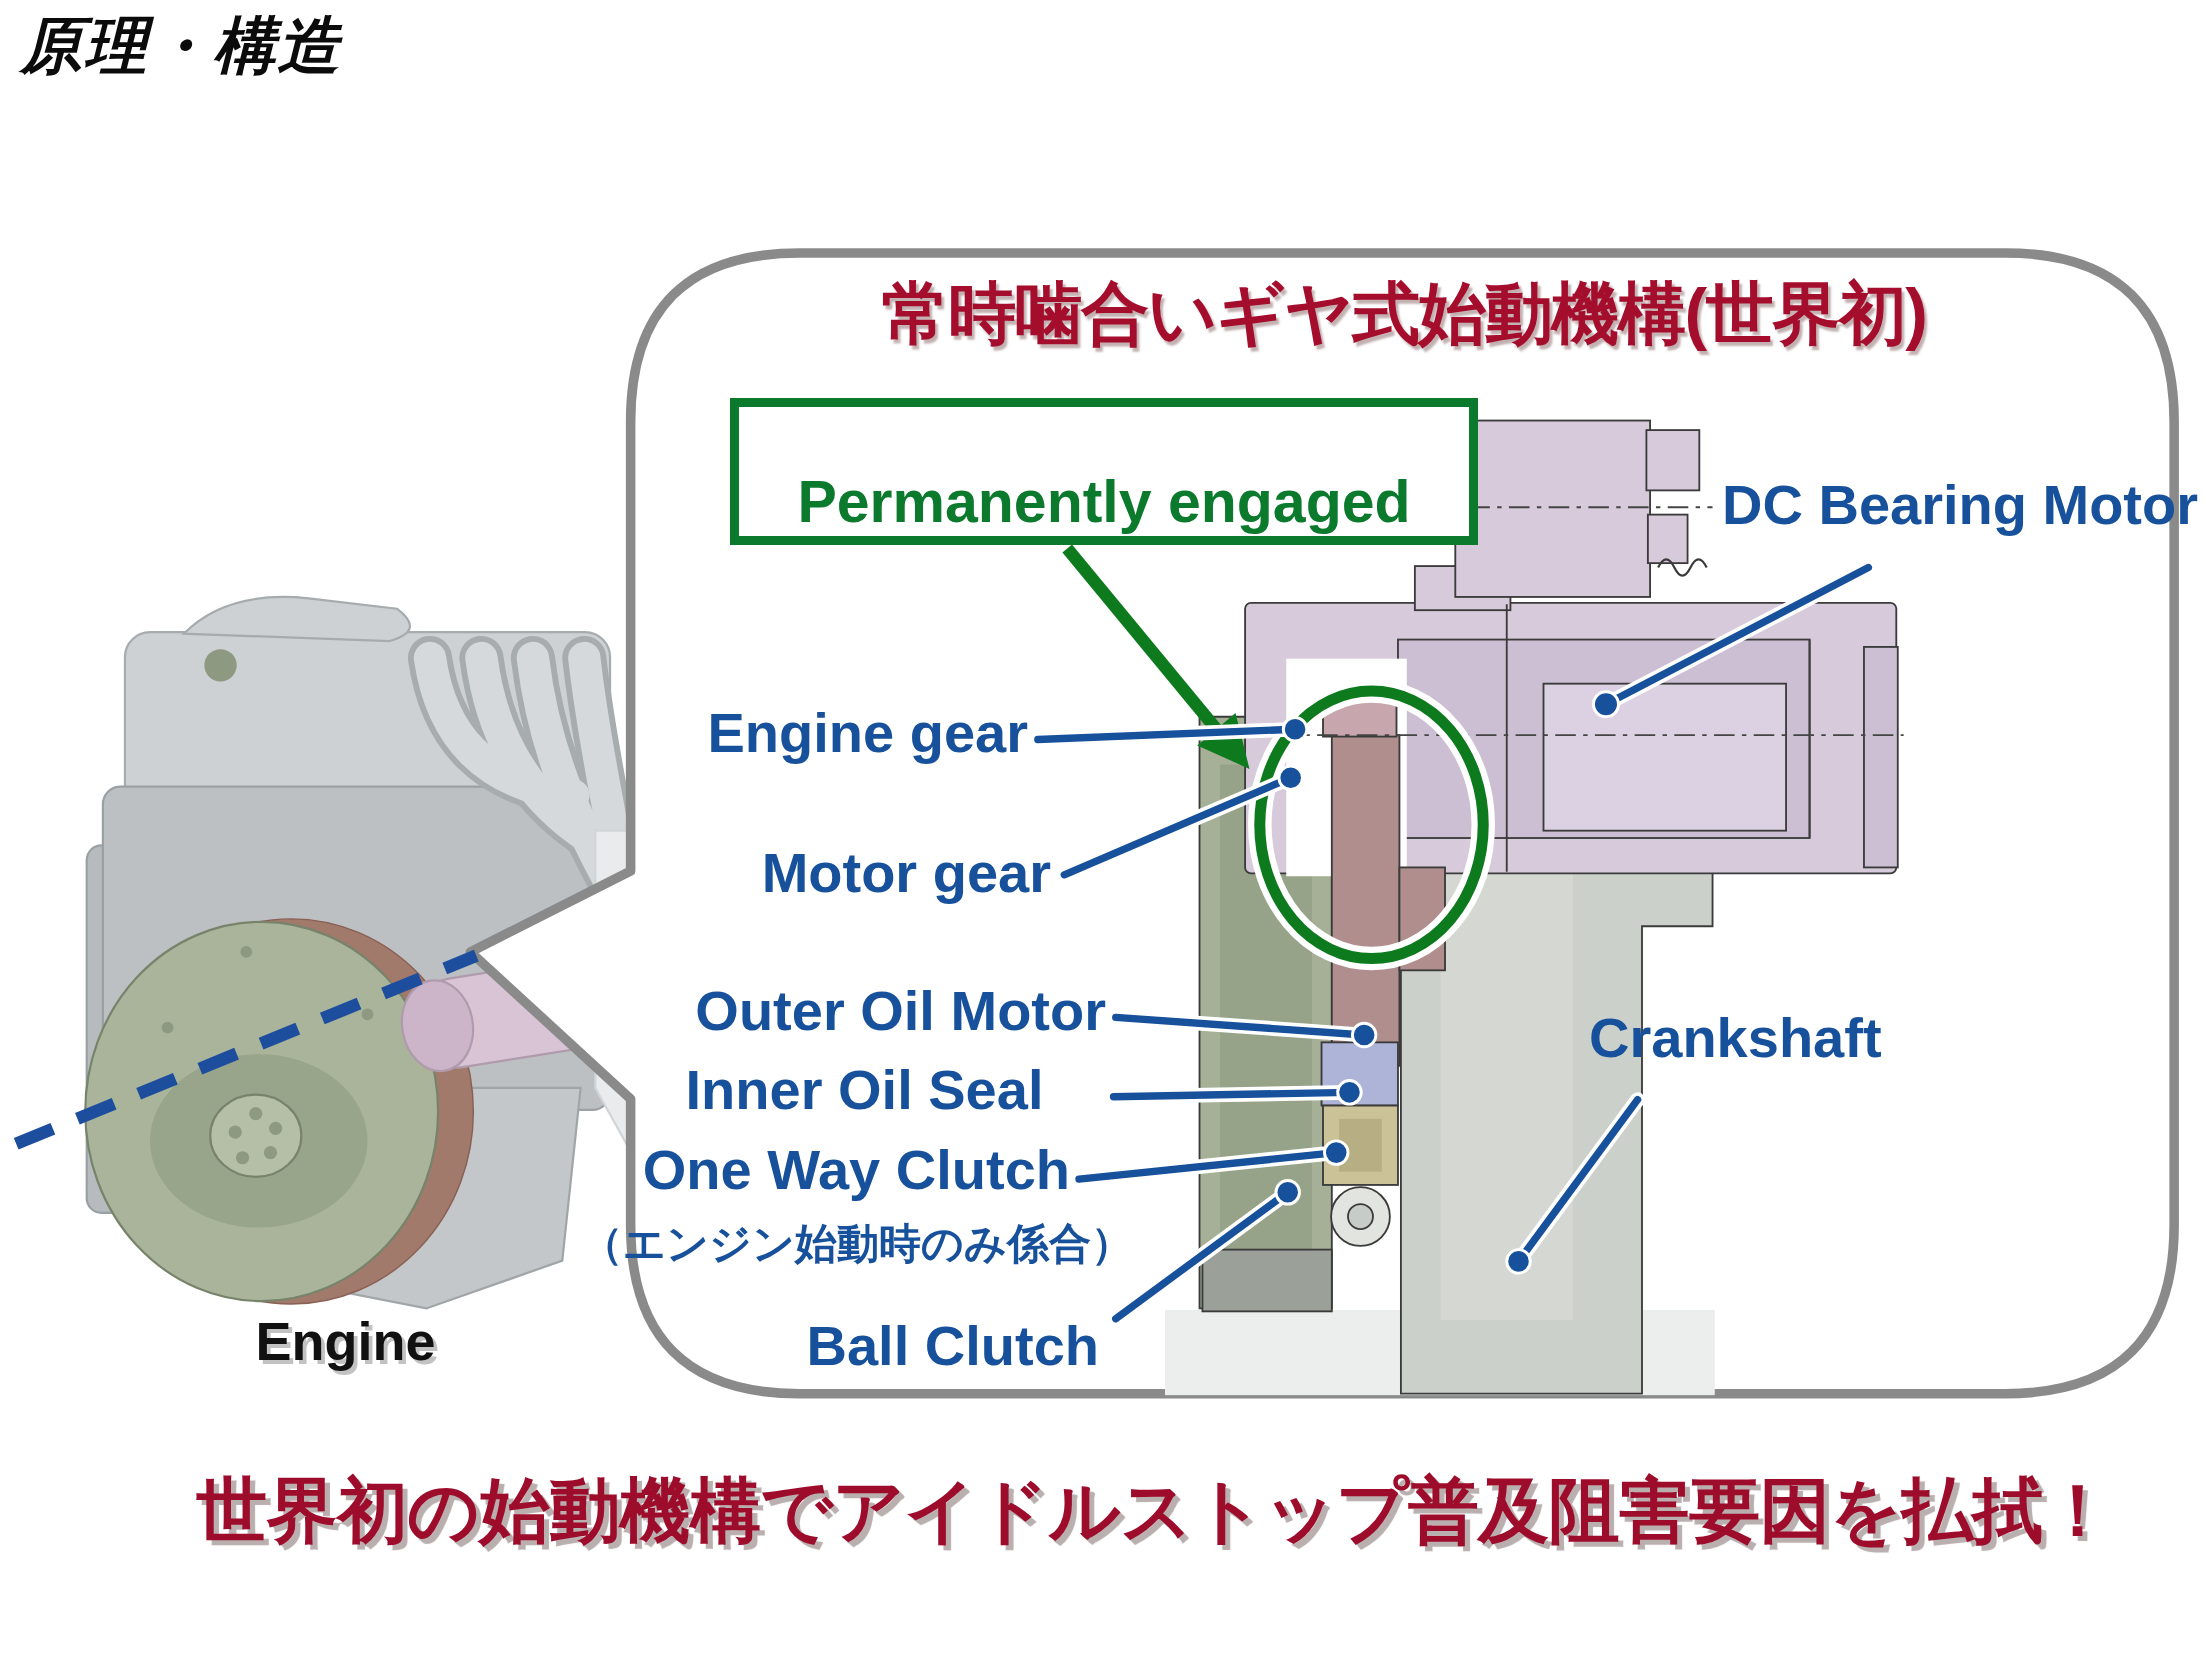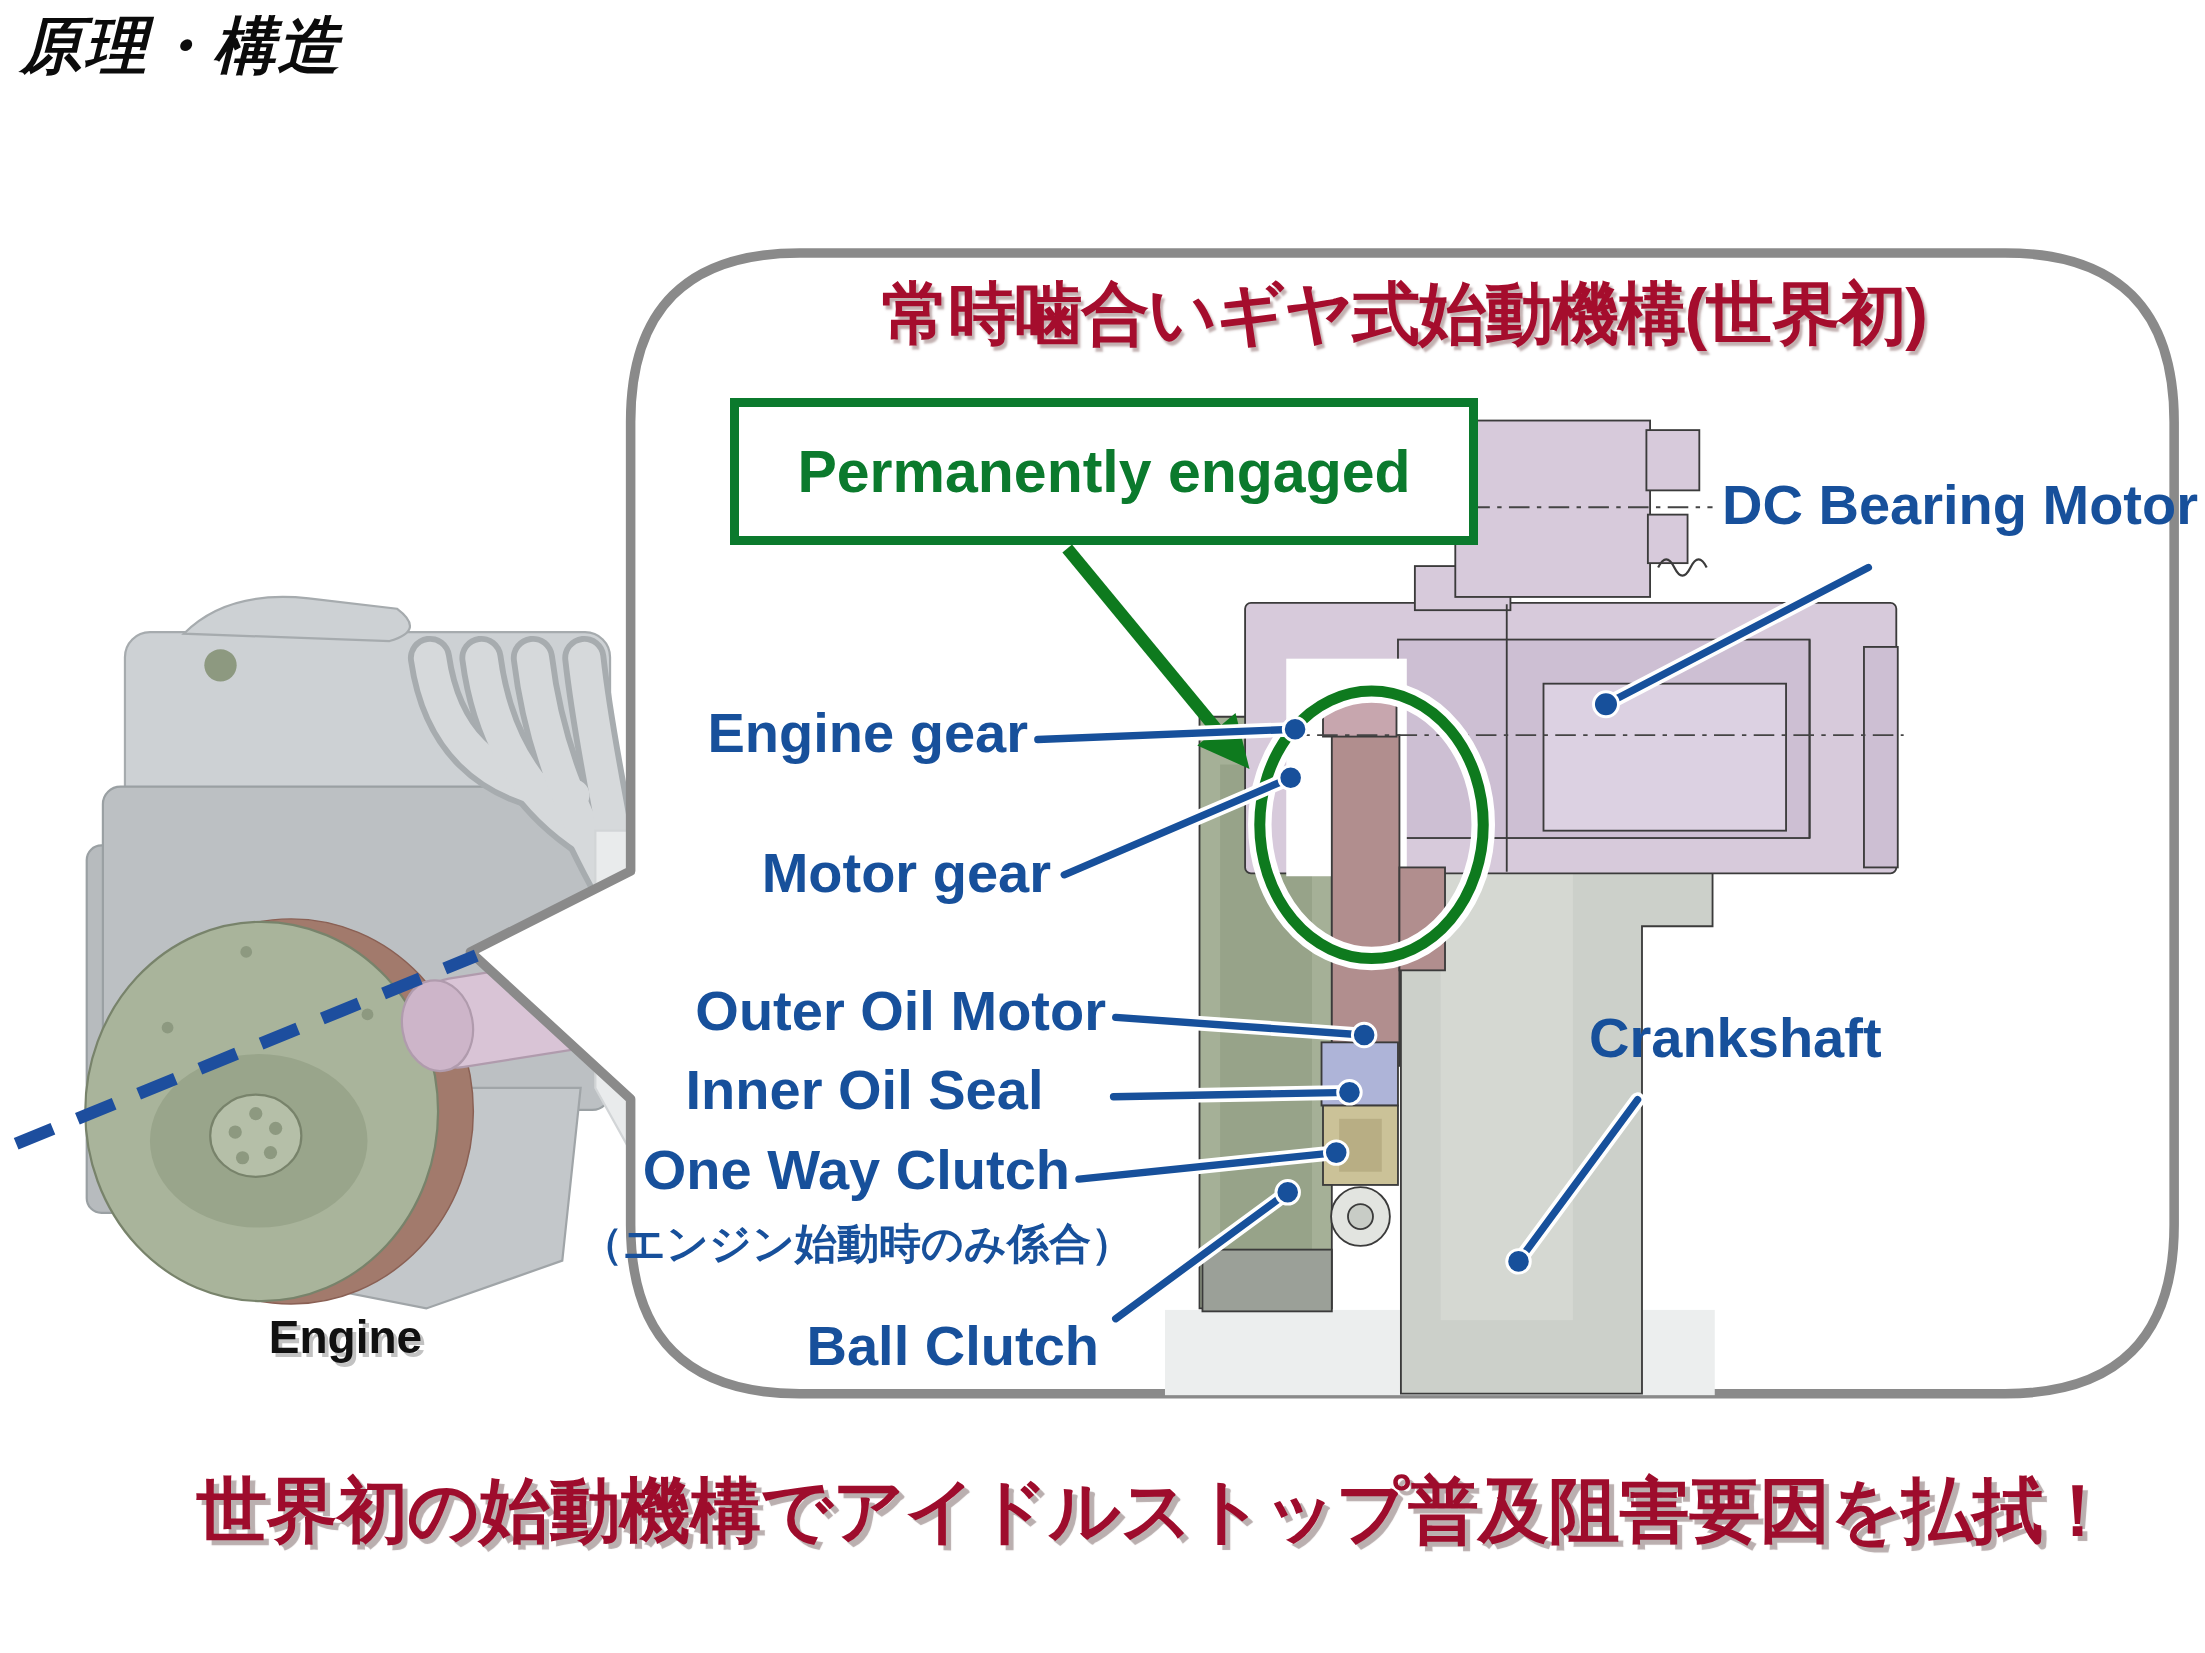--- a/index.html
+++ b/index.html
@@ -9,37 +9,37 @@
   #diagram-svg{position:absolute;left:0;top:0;width:2205px;height:1654px;}
 
   #page-title{left:20.6px;top:4.4px;font-size:62px;font-weight:800;font-style:italic;
               color:#0b0b0b;letter-spacing:2.2px;white-space:nowrap;}
 
   .heading{left:647px;top:269px;width:1514px;text-align:center;font-size:68px;font-weight:800;
            color:var(--c-title_red);white-space:nowrap;letter-spacing:-1.5px;
            text-shadow:2.9px 3.7px 2.2px rgba(80,30,30,.35);}
 
   .badge-box{left:730px;top:398px;width:748px;height:147px;border:9.6px solid var(--c-green);
-             box-sizing:border-box;display:flex;align-items:center;justify-content:center;
+             box-sizing:border-box;display:flex;align-items:flex-end;justify-content:center;
              background:#fff;}
   .badge-box span{font-size:59px;font-weight:800;color:var(--c-green);white-space:nowrap;}
 
   .blue-label{color:var(--c-label_blue);font-weight:800;font-size:56px;white-space:nowrap;line-height:1.05;}
   .r{text-align:right;}
   #label-dc{left:1722px;top:476px;}
   #label-pinion{left:625px;top:704px;width:403px;}
   #label-ring{left:625px;top:844px;width:426px;}
   #label-outer{left:625px;top:982px;width:481px;}
   #label-inner{left:625px;top:1061px;width:479px;text-align:center;}
   #label-owc{left:625px;top:1141px;width:445px;}
   #label-owc-note{left:581px;top:1222px;width:515px;font-size:42px;font-family:Liberation Serif, serif;}
   #label-ball{left:698px;top:1317px;width:401px;}
   #label-crank{left:1589px;top:1009px;}
 
-  #engine-caption{left:169px;top:1310px;width:353px;text-align:center;font-size:46px;font-weight:800;
+  #engine-caption{left:169px;top:1310px;width:353px;text-align:center;font-size:54px;font-weight:800;
                   color:#111;text-shadow:3.7px 3.7px 0 #c2c2c2;}
 
   #footer-message{left:96px;top:1464px;width:2117px;text-align:center;font-size:71px;font-weight:800;
                   color:var(--c-bottom_red);white-space:nowrap;letter-spacing:-0.7px;
                   text-shadow:5.1px 5.1px 0.7px rgba(130,110,110,.55);}
 
   
   .bubble{fill:#fff;stroke:var(--c-border_gray);stroke-width:13;stroke-linejoin:round;}
   .dashline{stroke:#1d4e9e;stroke-width:17;stroke-dasharray:54 36;fill:none;}
   .lead-w{stroke:#fff;stroke-width:20;fill:none;stroke-linecap:round;}

